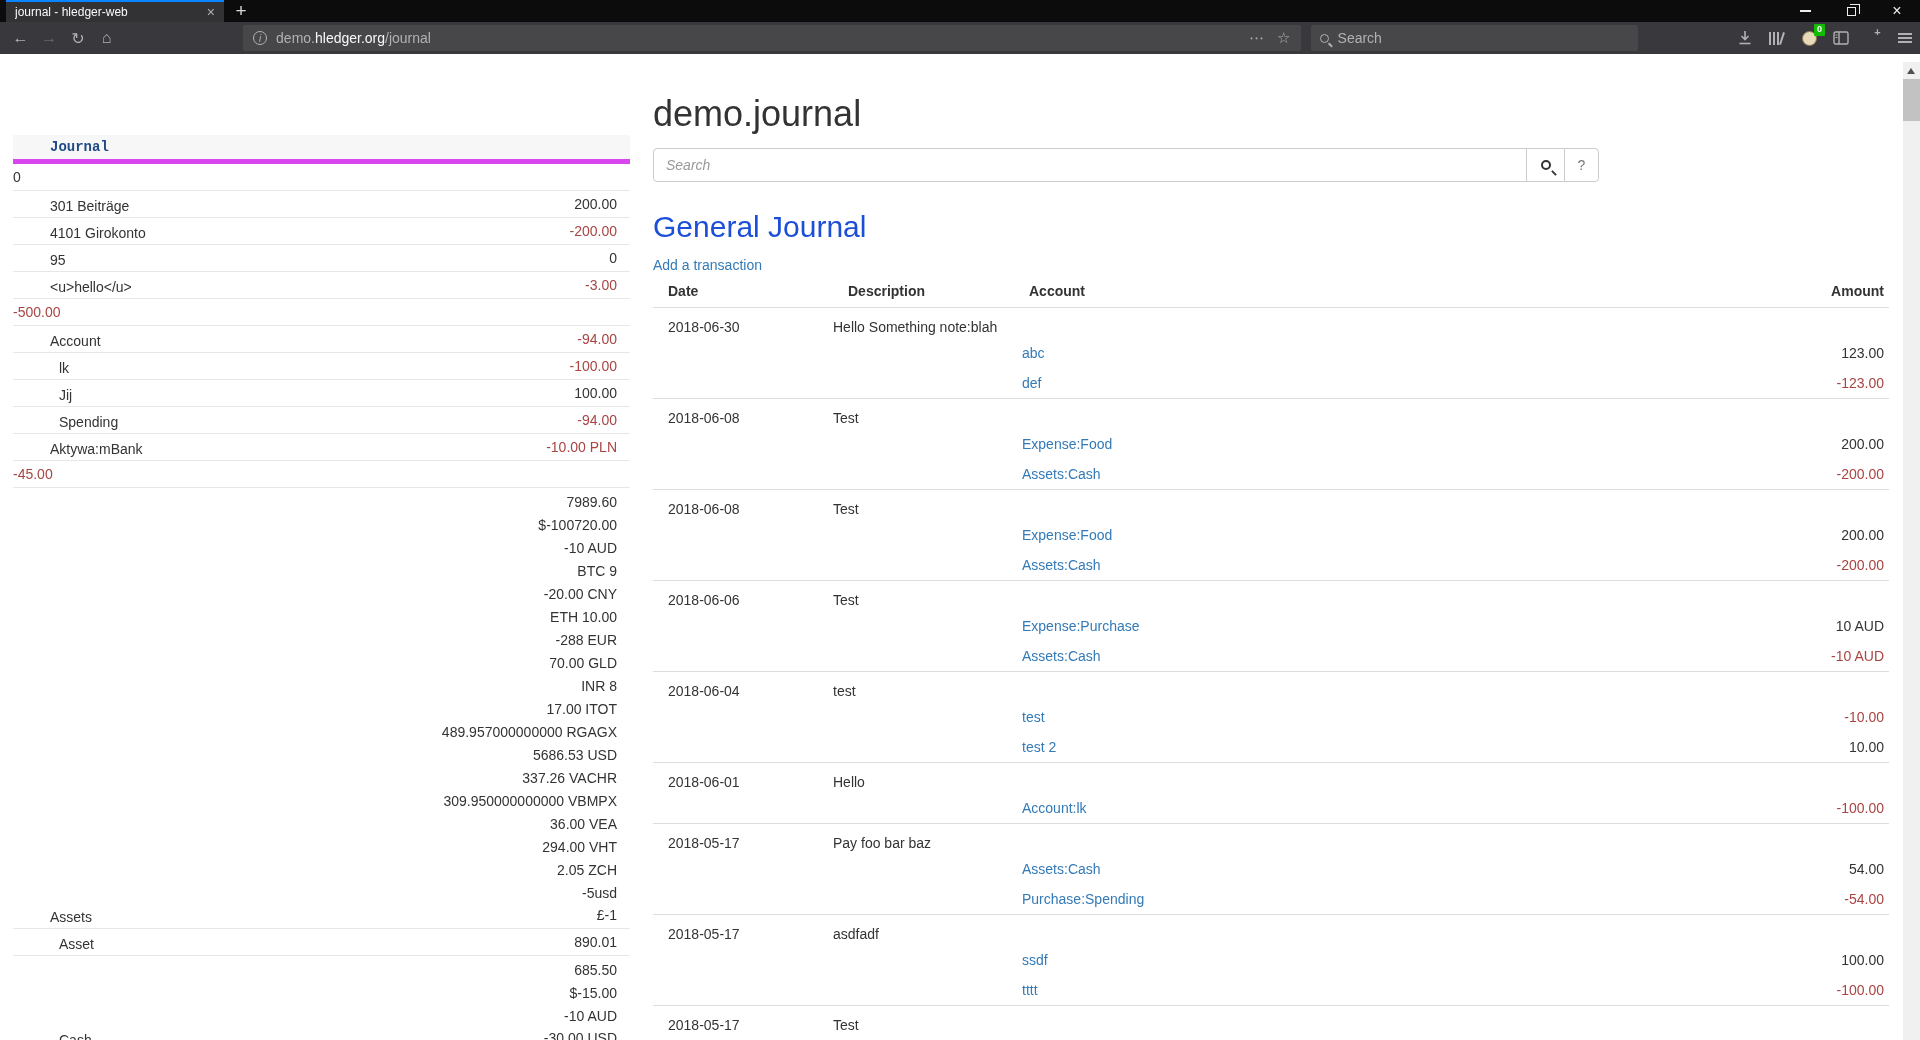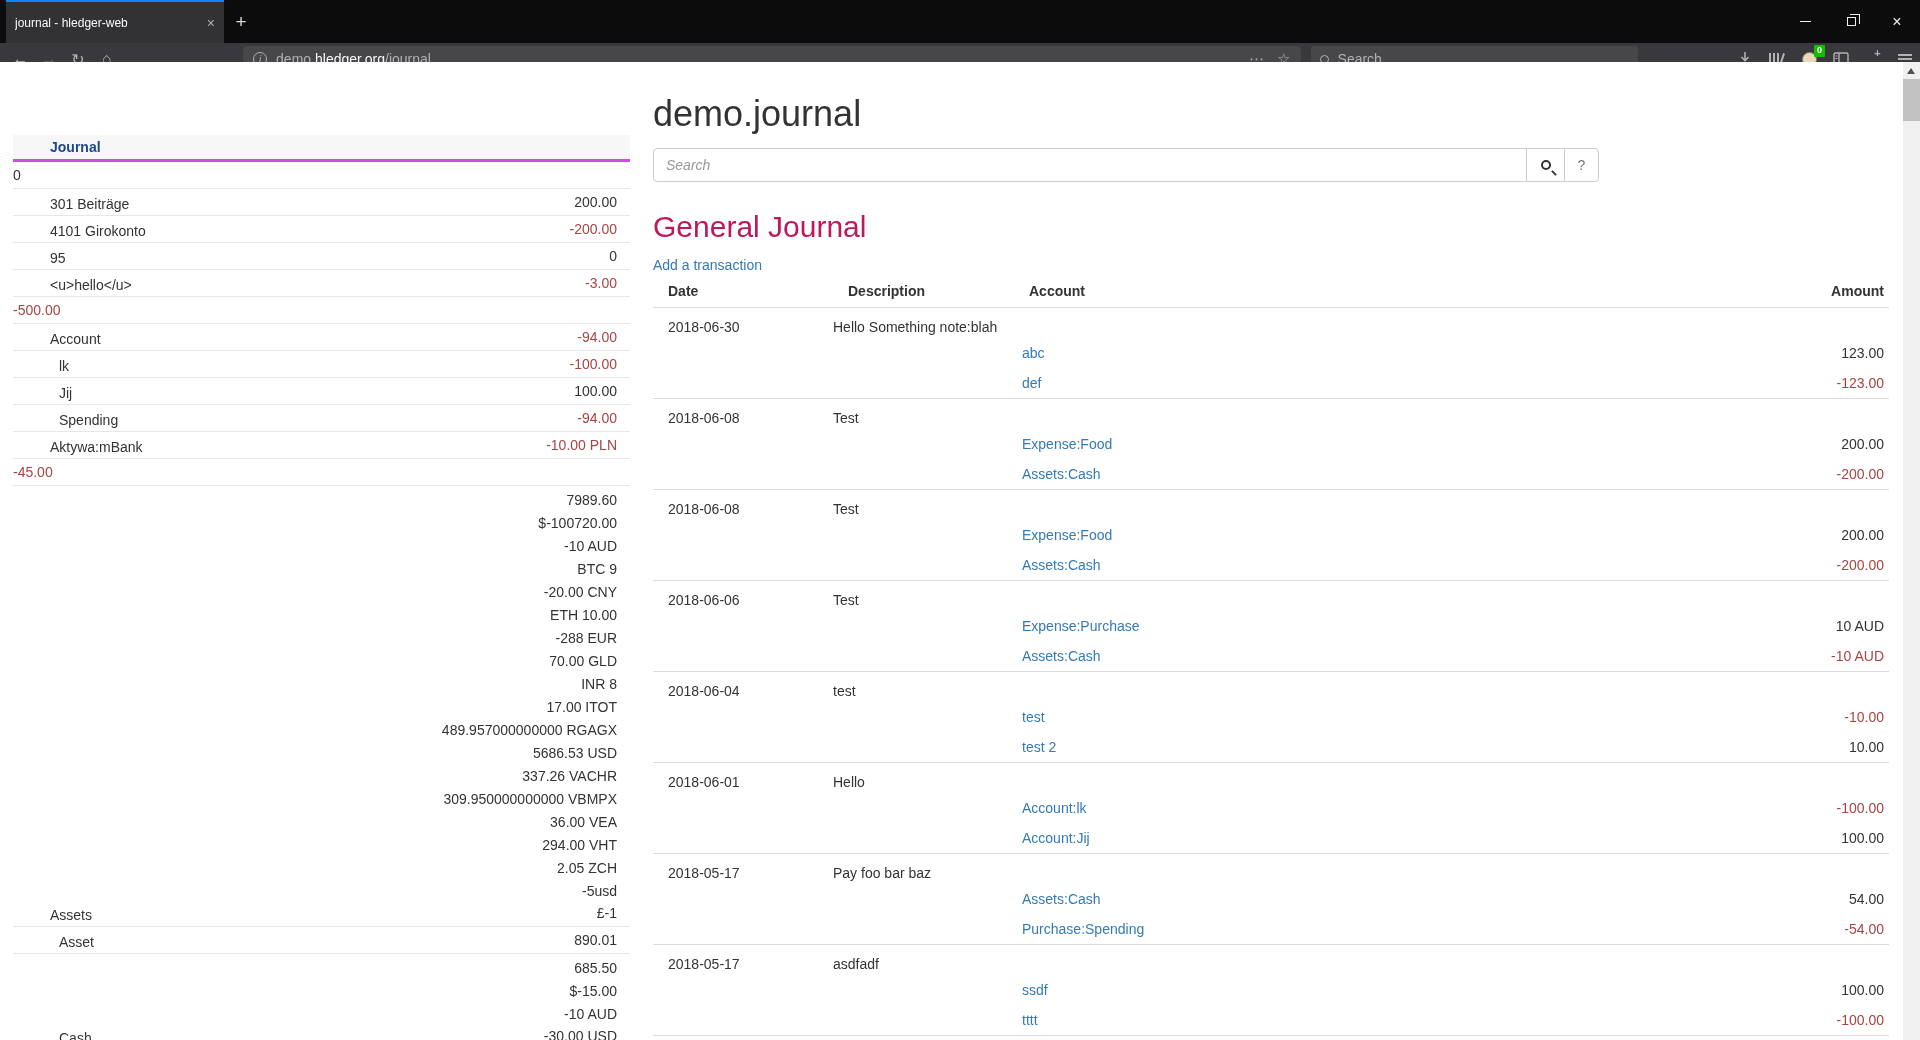--- a/index.html
+++ b/index.html
@@ -5,21 +5,21 @@
   * { box-sizing: border-box; }
   html,body { margin:0; padding:0; }
   body {
     width:1920px; height:1040px; overflow:hidden;
     font-family:"Liberation Sans", sans-serif;
     background:#fff; color:#333; font-size:14px;
     position:relative;
   }
 
   
-  .titlebar { height:43px; background:#0c0c0d; display:flex; align-items:stretch; position:relative; }
+  .titlebar { height:22px; background:#0c0c0d; display:flex; align-items:stretch; position:relative; }
   .tab { margin-left:6px; width:218px; background:#323234; border-top:2px solid #0a84ff;
          display:flex; align-items:center; padding:0 9px; color:#f9f9fa; font-size:12px; }
   .tab-title { flex:1; white-space:nowrap; overflow:hidden; }
   .tab-close { color:#b1b1b3; font-size:14px; margin-left:6px; line-height:1; }
   .newtab { color:#d7d7db; font-size:19px; width:34px; display:flex; align-items:center; justify-content:center; font-weight:300; }
   .win-controls { position:absolute; right:0; top:0; height:100%; display:flex; }
   .win-btn { width:46px; display:flex; align-items:center; justify-content:center; color:#ededf0; }
   .minimize-bar { width:11px; height:1.5px; background:#ededf0; display:block; }
   .restore-box { width:9px; height:9px; border:1.2px solid #ededf0; position:relative; display:block; }
   .restore-box:before { content:""; position:absolute; left:2px; top:-4px; width:9px; height:9px; border:1.2px solid #ededf0; border-bottom:none; border-left:none; }
@@ -58,21 +58,21 @@
   
   .page { position:absolute; top:62px; left:0; width:1920px; height:978px; background:#fff; overflow:hidden; }
 
   .vscroll { position:absolute; right:0; top:0; width:17px; height:978px; background:#f0f0f0; }
   .vscroll .arrow-up { position:absolute; top:6px; left:4px; width:0; height:0;
       border-left:4.5px solid transparent; border-right:4.5px solid transparent; border-bottom:6px solid #505050; }
   .vscroll .thumb { position:absolute; top:17px; left:0; width:17px; height:42px; background:#c2c2c3; }
 
   
   .sidebar { position:absolute; left:13px; top:73px; width:617px; }
-  .shead { background:#f7f7f7; border-bottom:3px solid #d946ef; padding:4px 13px 4px 37px; }
+  .shead { background:#f7f7f7; border-bottom:5px solid #d946ef; padding:4px 13px 4px 37px;font-family:Liberation Mono, monospace; }
   .shead a { color:#204a87; font-weight:bold; text-decoration:none; }
   .srow { display:flex; align-items:flex-end; border-bottom:1px solid #e7e7e7; padding:3px 13px 3px 0; }
   .sname { flex:1; color:#333; }
   .svals { text-align:right; }
   .sval { line-height:23px; white-space:nowrap; }
   .sval:last-child { line-height:20px; }
   .neg { color:#a94442; }
 
   
   .main { position:absolute; left:653px; top:0; width:1236px; }
@@ -81,21 +81,21 @@
   .searchform input { flex:1; height:34px; border:1px solid #ccc; border-radius:4px 0 0 4px;
       padding:6px 12px; font-size:14px; font-family:inherit; color:#555; outline:none; }
   .searchform input::placeholder { font-style:italic; color:#999; }
   .btn { height:34px; background:#fff; border:1px solid #ccc; margin-left:-1px;
          display:flex; align-items:center; justify-content:center; font-size:14px; color:#555; }
   .btn-search { width:39px; }
   .btn-help { width:35px; border-radius:0 4px 4px 0; color:#777; }
   .mag-dark { width:10px; height:10px; border:2px solid #333; border-radius:50%; position:relative; }
   .mag-dark:after { content:""; position:absolute; width:6px; height:2px; background:#333;
                     transform:rotate(45deg); left:8px; top:10px; }
-  h2.gj { font-size:30px; font-weight:normal; color:#be185d; margin:28px 0 0 0; line-height:33px; }
+  h2.gj { font-size:30px; font-weight:normal; color:#1d4ed8; margin:28px 0 0 0; line-height:33px; }
   .addlink { display:inline-block; margin-top:14px; color:#337ab7; text-decoration:none; font-size:14px; }
   a.acct { color:#337ab7; text-decoration:none; }
 
   table.journal { width:1236px; border-collapse:collapse; table-layout:fixed; margin-top:10px; }
   table.journal col.c1 { width:180px; } table.journal col.c2 { width:181px; }
   table.journal col.c3 { width:500px; } table.journal col.c4 { width:375px; }
   table.journal th { text-align:left; font-weight:bold; padding:0 0 8px 15px; border-bottom:1px solid #ddd; }
   table.journal th.amt { text-align:right; padding-right:5px; padding-left:0; }
   table.journal td { padding:0; vertical-align:top; }
   tr.txrow td { padding:9px 0 1px 0; line-height:20px; border-top:1px solid #ddd; }
@@ -425,26 +425,20 @@
             <td>Hello</td>
             <td></td>
             <td></td>
           </tr>
           <tr class="posting">
             <td></td>
             <td></td>
             <td class="pacct"><a href="#" class="acct">Account:lk</a></td>
             <td class="pamt neg">-100.00</td>
           </tr>
-          <tr class="posting">
-            <td></td>
-            <td></td>
-            <td class="pacct"><a href="#" class="acct">Account:Jij</a></td>
-            <td class="pamt">100.00</td>
-          </tr>
           <tr class="txrow">
             <td class="tdate">2018-05-17</td>
             <td>Pay foo bar baz</td>
             <td></td>
             <td></td>
           </tr>
           <tr class="posting">
             <td></td>
             <td></td>
             <td class="pacct"><a href="#" class="acct">Assets:Cash</a></td>

